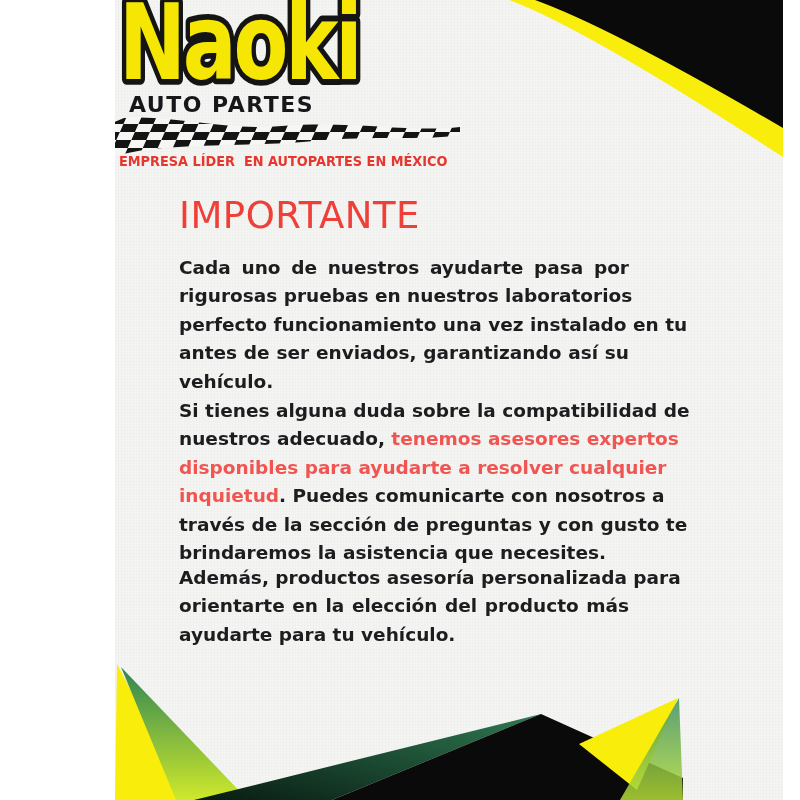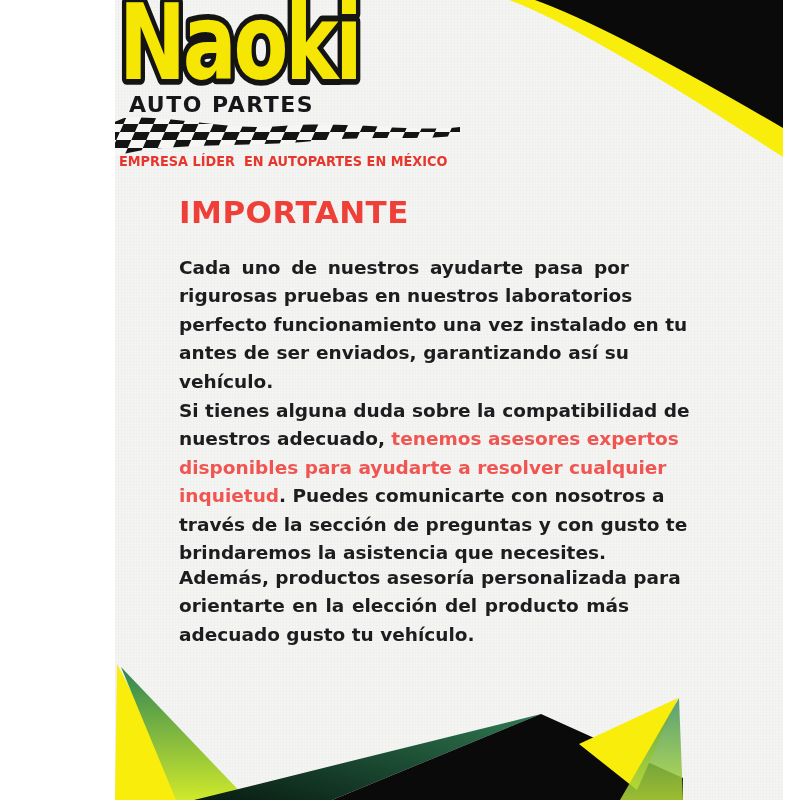--- a/index.html
+++ b/index.html
@@ -23,21 +23,21 @@
 
   
   .brand-svg { left:-4px; top:-8px; }
   .brand-sub { position:absolute; left:-2px; top:92px; font-size:22px; font-weight:bold;
                letter-spacing:1.5px; color:#17171a; white-space:pre;margin-left:16px; }
   .flag-svg  { left:-3px; top:116px; }
   .tagline   { position:absolute; left:4px; top:153px; font-size:14px; font-weight:bold;
                color:#e6362e; white-space:pre; transform:scaleX(0.92); transform-origin:left top; }
 
   
-  .heading { position:absolute; left:64px; top:194px; font-size:31px; font-weight:bold;
+  .heading { position:absolute; left:64px; top:194px; font-size:37px; font-weight:normal;
              letter-spacing:0.5px; color:#ee3f38; }
   .para { position:absolute; left:64px; width:450px; color:#1d1d1f; font-size:18.5px;
           font-weight:bold; line-height:28.4px; }
   .para .line { text-align:justify; text-align-last:justify; white-space:nowrap; }
   .para .line.last { text-align-last:left; }
   #para-0 { top:254px; }
   #para-1 { top:397px; }
   #para-2 { top:564px; }
 </style>
 </head>
@@ -85,21 +85,21 @@
         <div class="line"><span>Si tienes alguna duda sobre la compatibilidad de</span></div>
         <div class="line"><span>nuestros adecuado, </span><span style="color: rgb(240, 85, 81);">tenemos asesores expertos</span></div>
         <div class="line"><span style="color: rgb(240, 85, 81);">disponibles para ayudarte a resolver cualquier</span></div>
         <div class="line"><span style="color: rgb(240, 85, 81);">inquietud</span><span>. Puedes comunicarte con nosotros a</span></div>
         <div class="line"><span>través de la sección de preguntas y con gusto te</span></div>
         <div class="line last"><span>brindaremos la asistencia que necesites.</span></div>
       </div>
     <div class="para" id="para-2">
         <div class="line"><span>Además, productos asesoría personalizada para</span></div>
         <div class="line"><span>orientarte en la elección del producto más</span></div>
-        <div class="line last"><span>adecuado gusto tu vehículo.</span></div>
+        <div class="line last"><span>ayudarte para tu vehículo.</span></div>
       </div>
 
     <svg id="decor-bottom" class="svg-abs" width="568" height="160" viewBox="0 0 568 160" aria-hidden="true">
       <defs>
         <linearGradient id="gLeft" x1="0" y1="0" x2="0" y2="1">
           <stop offset="0" stop-color="#2e8455"></stop>
           <stop offset="1" stop-color="#cfe92b"></stop>
         </linearGradient>
         <linearGradient id="gBand" x1="0" y1="1" x2="1" y2="0">
           <stop offset="0" stop-color="#081b12"></stop>

